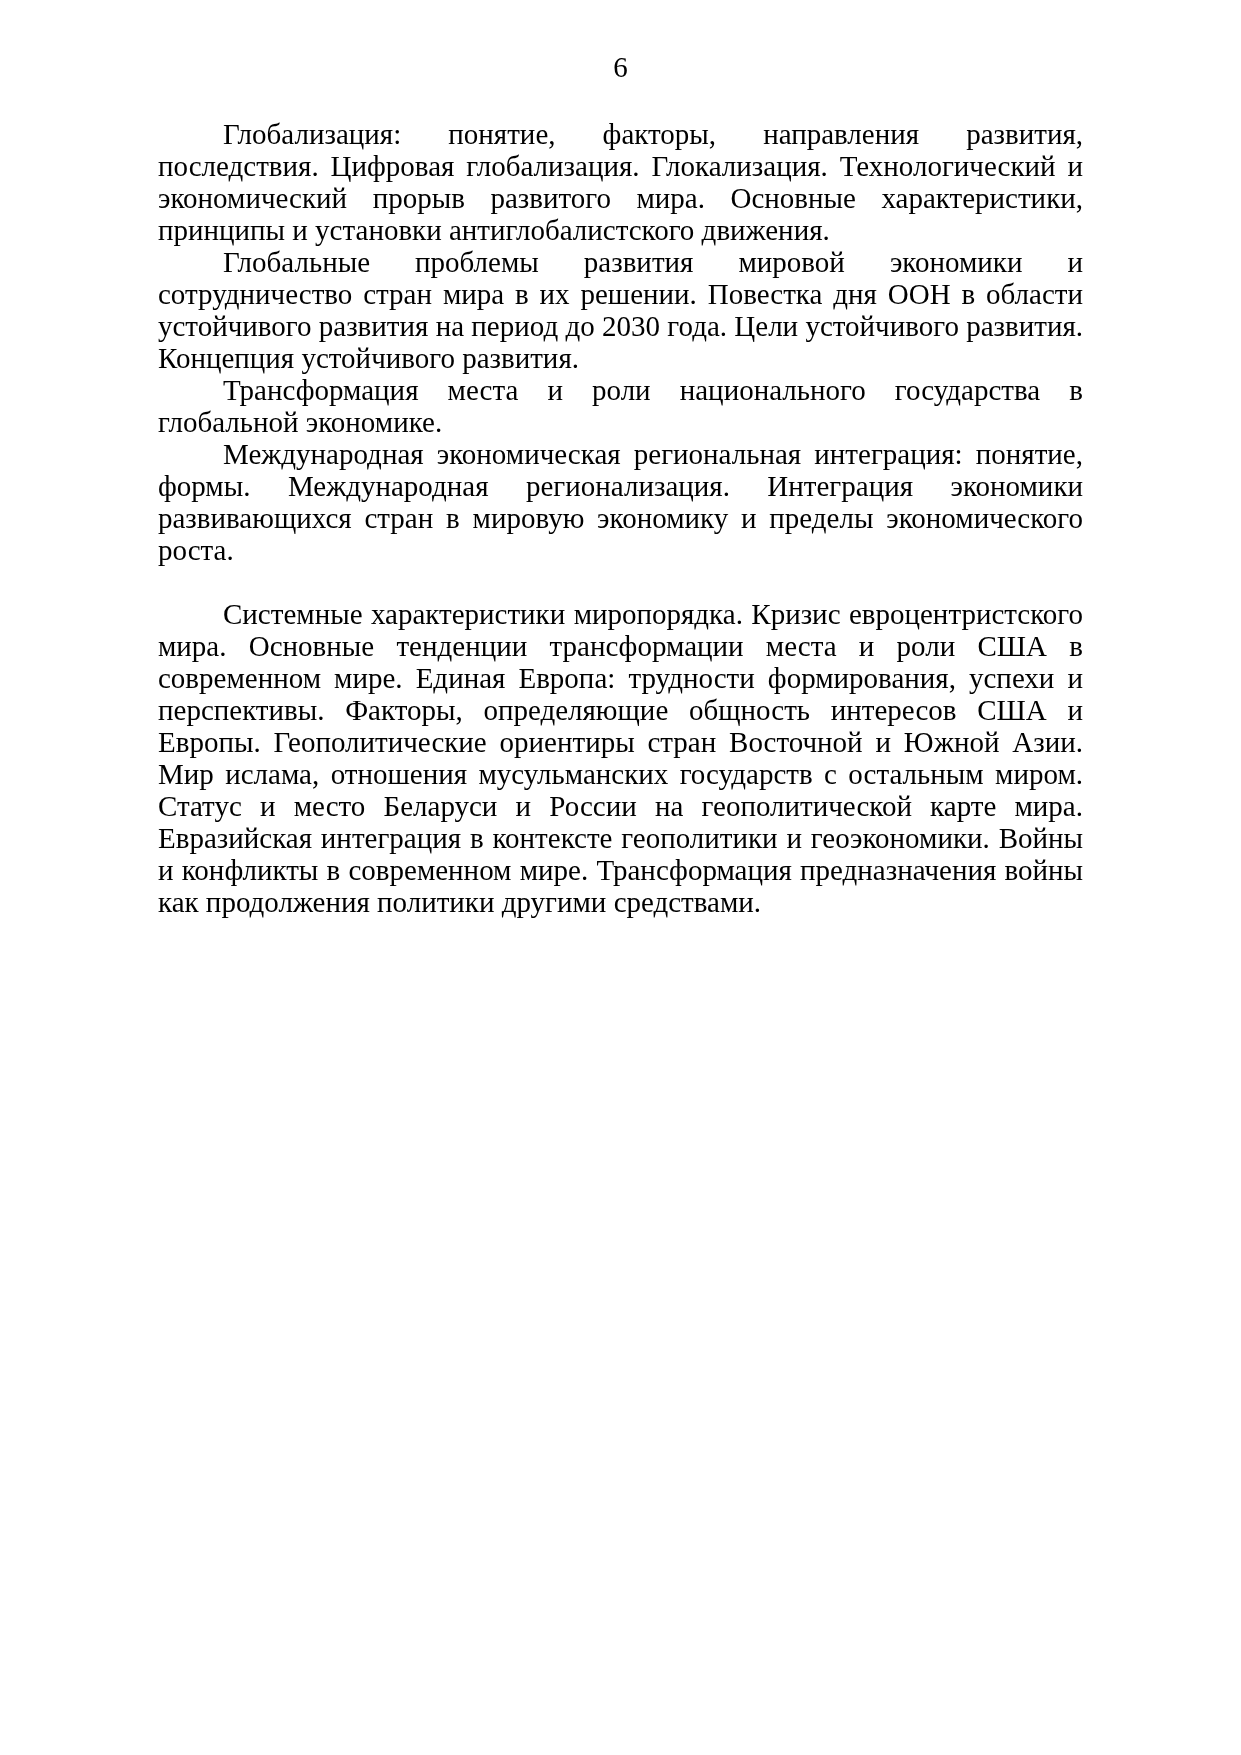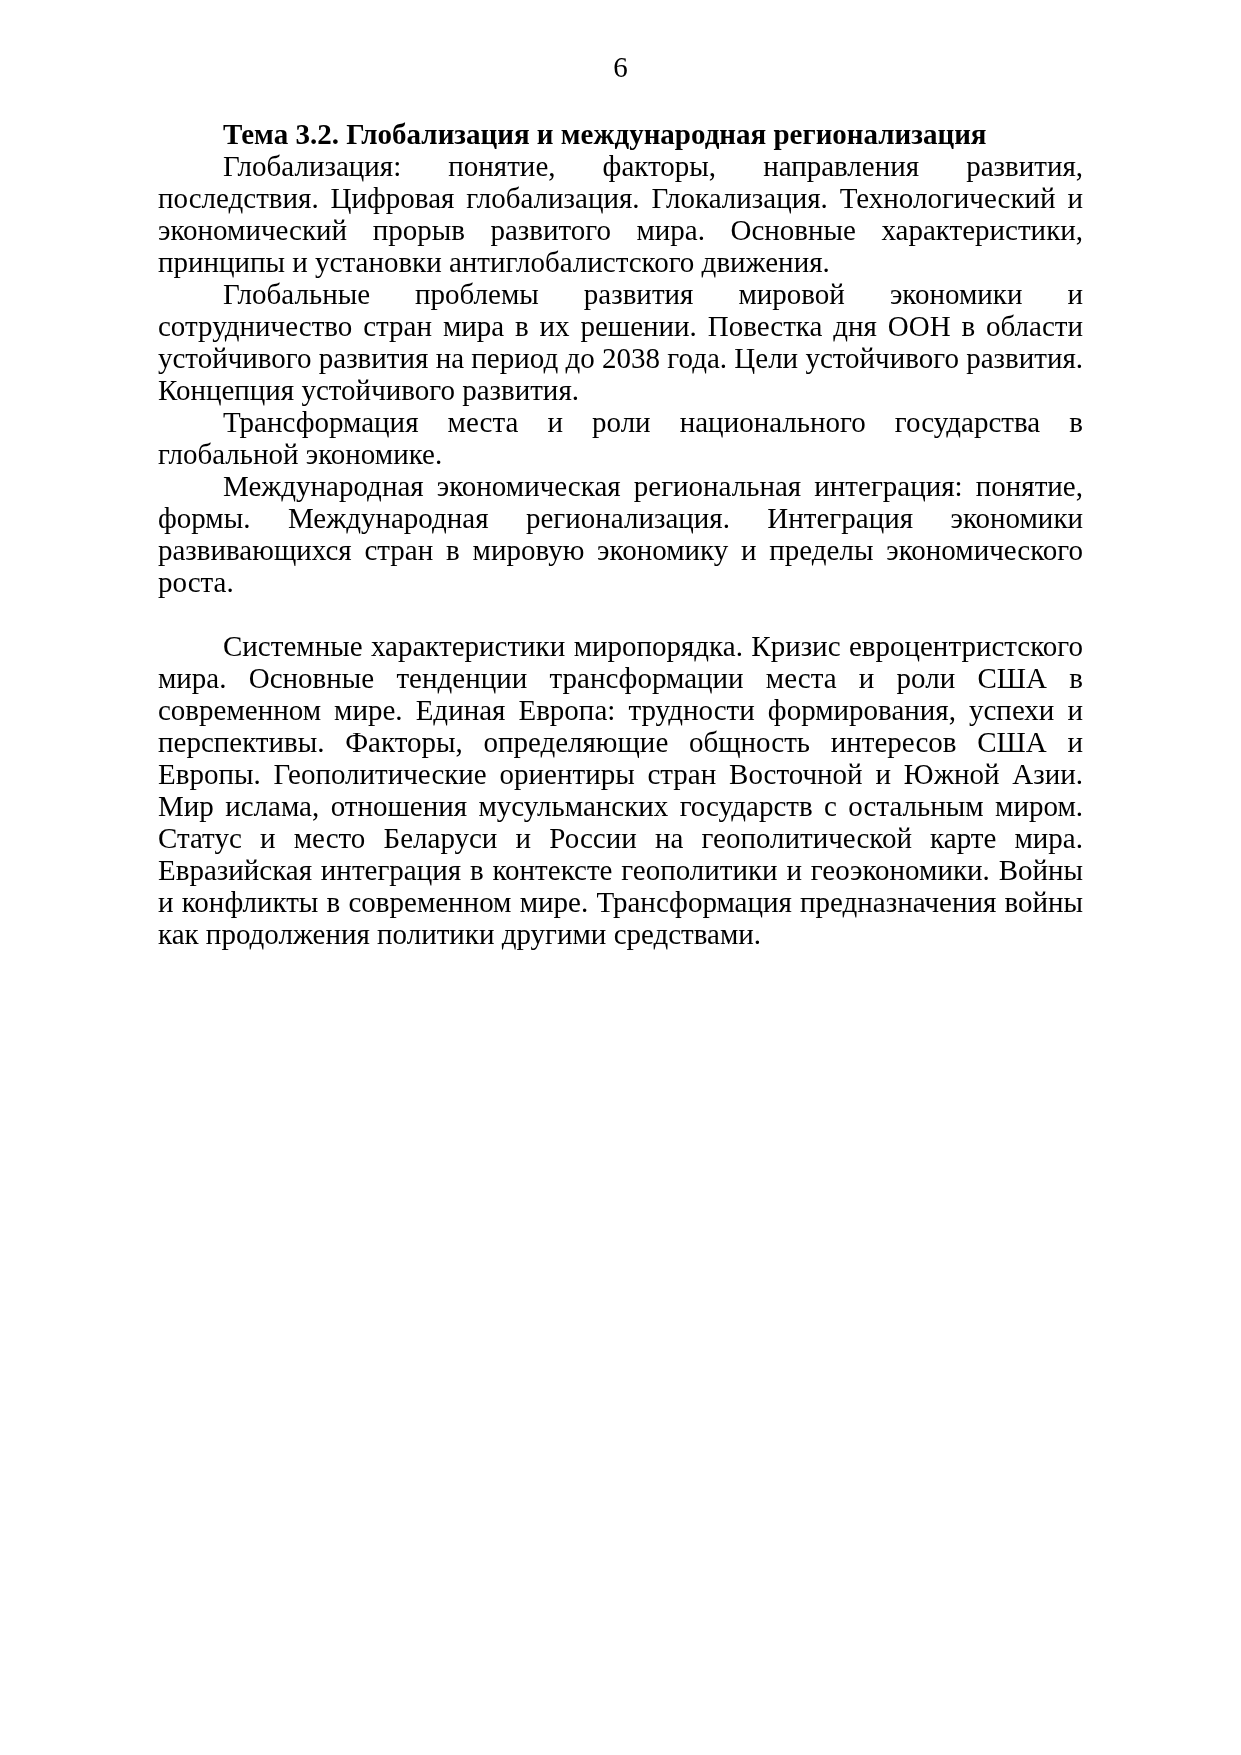--- a/index.html
+++ b/index.html
@@ -48,23 +48,22 @@
 </head>
 <body>
 
 <div class="page">
 
   <div class="page-number">6</div>
 
   <div class="content">
 
     <section>
-      <h2 class="heading">Тема 3.2. Глобализация и международная регионализация</h2>
       <p class="para">Глобализация: понятие, факторы, направления развития, последствия. Цифровая глобализация. Глокализация. Технологический и экономический прорыв развитого мира. Основные характеристики, принципы и установки антиглобалистского движения.</p>
-      <p class="para">Глобальные проблемы развития мировой экономики и сотрудничество стран мира в их решении. Повестка дня ООН в области устойчивого развития на период до 2038 года. Цели устойчивого развития. Концепция устойчивого развития.</p>
+      <p class="para">Глобальные проблемы развития мировой экономики и сотрудничество стран мира в их решении. Повестка дня ООН в области устойчивого развития на период до 2030 года. Цели устойчивого развития. Концепция устойчивого развития.</p>
       <p class="para">Трансформация места и роли национального государства в глобальной экономике.</p>
       <p class="para">Международная экономическая региональная интеграция: понятие, формы. Международная регионализация. Интеграция экономики развивающихся стран в мировую экономику и пределы экономического роста.</p>
     </section>
 
     <section class="section-gap">
       <p class="para">Системные характеристики миропорядка. Кризис евроцентристского мира. Основные тенденции трансформации места и роли США в современном мире. Единая Европа: трудности формирования, успехи и перспективы. Факторы, определяющие общность интересов США и Европы. Геополитические ориентиры стран Восточной и Южной Азии. Мир ислама, отношения мусульманских государств с остальным миром. Статус и место Беларуси и России на геополитической карте мира. Евразийская интеграция в контексте геополитики и геоэкономики. Войны и конфликты в современном мире. Трансформация предназначения войны как продолжения политики другими средствами.</p>
     </section>
 
   </div>
 </div>

